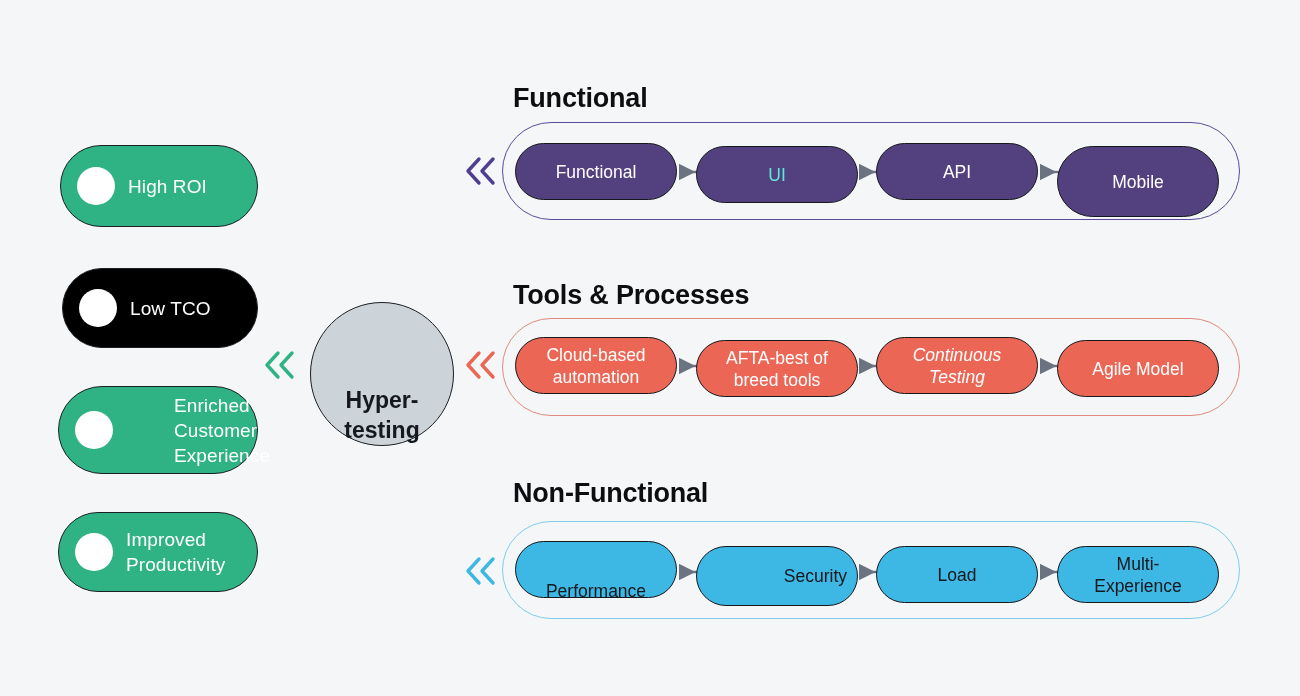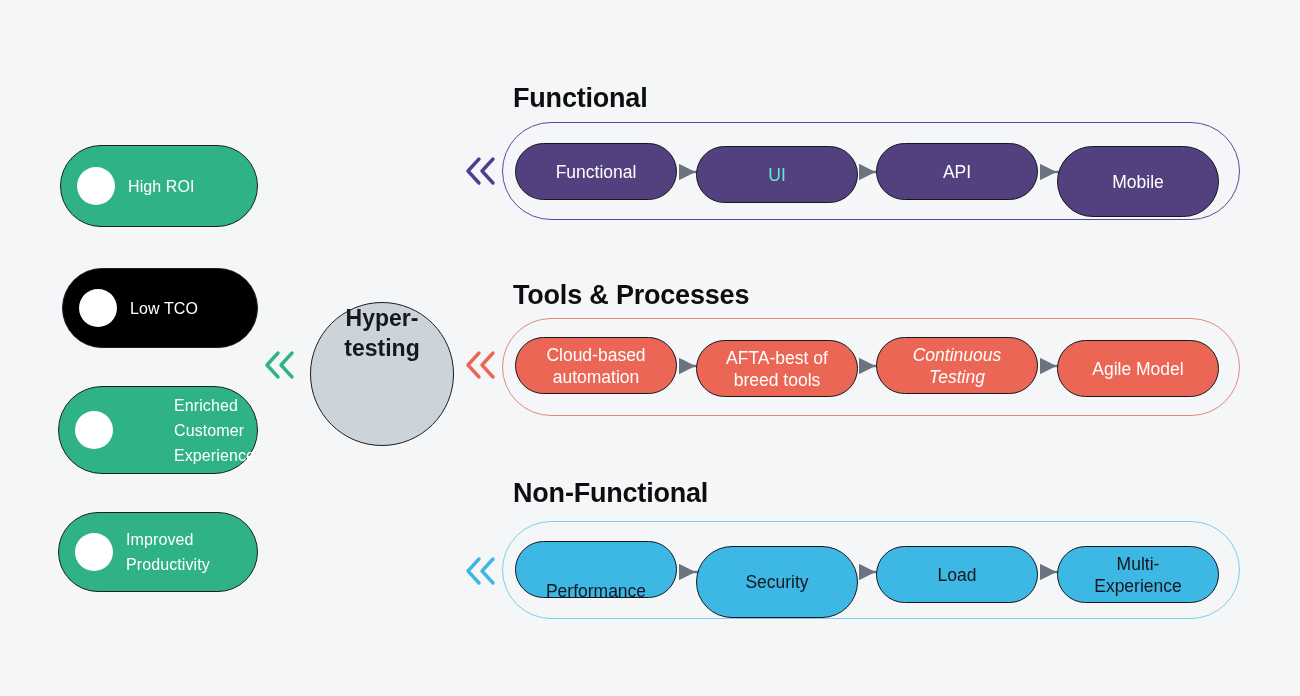--- a/index.html
+++ b/index.html
@@ -37,36 +37,36 @@
   }
   .benefit-dot {
     width: 38px;
     height: 38px;
     min-width: 38px;
     border-radius: 50%;
     background: #ffffff;
     margin-right: 13px;
   }
   .benefit-label {
-    font-size: 16px;
+    font-size: 19px;
     line-height: 25px;
     color: #ffffff;
     letter-spacing: 0.1px;
     white-space: pre-line;
   }
 
   
   .hub-circle {
     position: absolute;
     box-sizing: border-box;
     border-radius: 50%;
     background: #ccd3d9;
     border: 1.6px solid #1b1f23;
     display: flex;
-    align-items: flex-start;
+    align-items: flex-end;
     justify-content: center;
     text-align: center;
   }
   .hub-label {
     font-size: 23px;
     line-height: 30px;
     font-weight: bold;
     color: #15181c;
     white-space: pre-line;
   }
@@ -223,21 +223,21 @@
 Testing</span>
       </div>
       <div class="stage-pill" style="left: 1057px; top: 340px; width: 162px; height: 57px; background: rgb(236, 102, 85);">
         <span class="stage-label" style="color: rgb(255, 255, 255);">Agile Model</span>
       </div>
       <div class="section-heading" style="left: 513px; top: 478px;">Non-Functional</div>
       <div class="group-frame" style="left: 502px; top: 521px; width: 738px; height: 98px; border-color: rgb(127, 205, 234);"></div>
       <div class="stage-pill" style="left: 515px; top: 541px; width: 162px; height: 57px; background: rgb(61, 183, 228);">
         <span class="stage-label" style="color: rgb(21, 24, 28); margin-top: 42px;">Performance</span>
       </div>
-      <div class="stage-pill" style="left: 696px; top: 546px; width: 162px; height: 72px; background: rgb(61, 183, 228);">
+      <div class="stage-pill" style="left: 696px; top: 546px; width: 162px; height: 60px; background: rgb(61, 183, 228); justify-content: flex-end;">
         <span class="stage-label" style="color: rgb(21, 24, 28);">Security</span>
       </div>
       <div class="stage-pill" style="left: 876px; top: 546px; width: 162px; height: 57px; background: rgb(61, 183, 228);">
         <span class="stage-label" style="color: rgb(21, 24, 28);">Load</span>
       </div>
       <div class="stage-pill" style="left: 1057px; top: 546px; width: 162px; height: 57px; background: rgb(61, 183, 228);">
         <span class="stage-label" style="color: rgb(21, 24, 28);">Multi-
 Experience</span>
       </div>
     </div>

